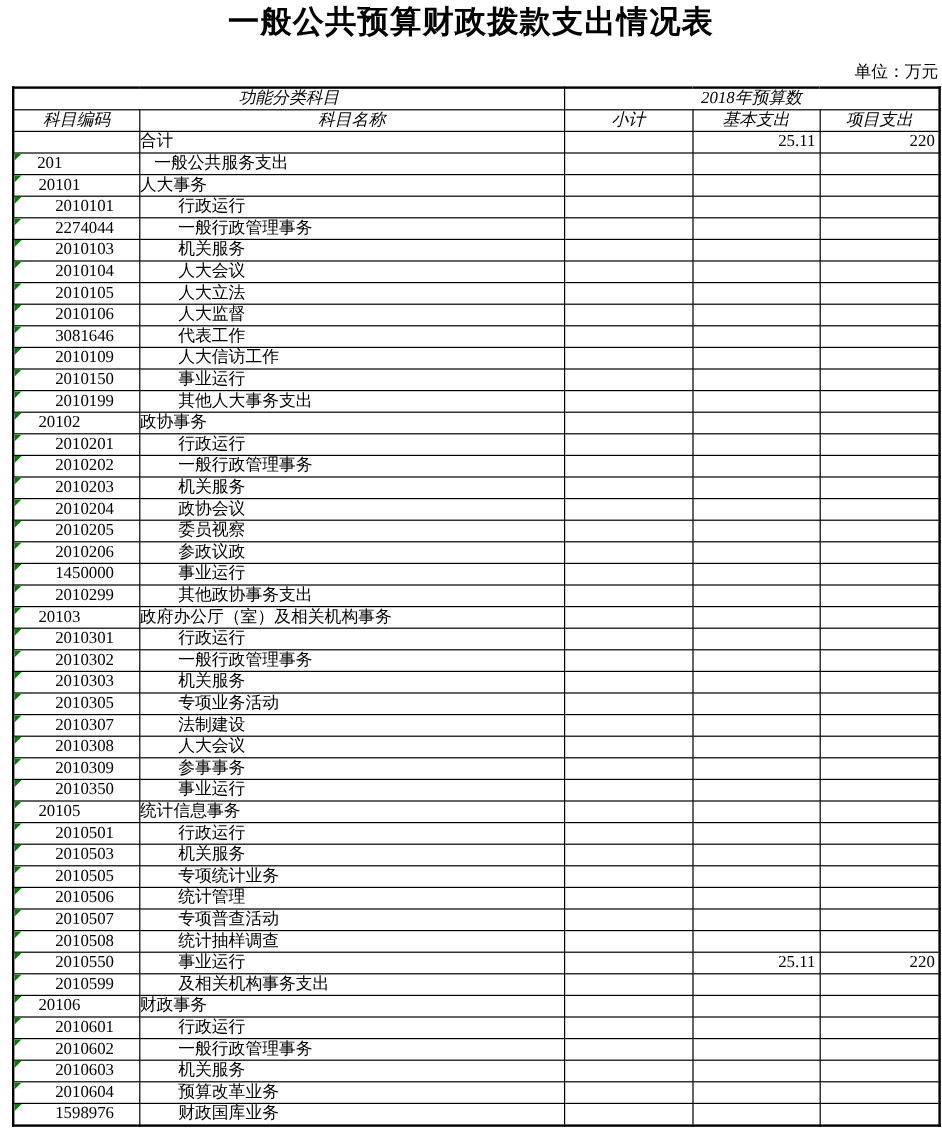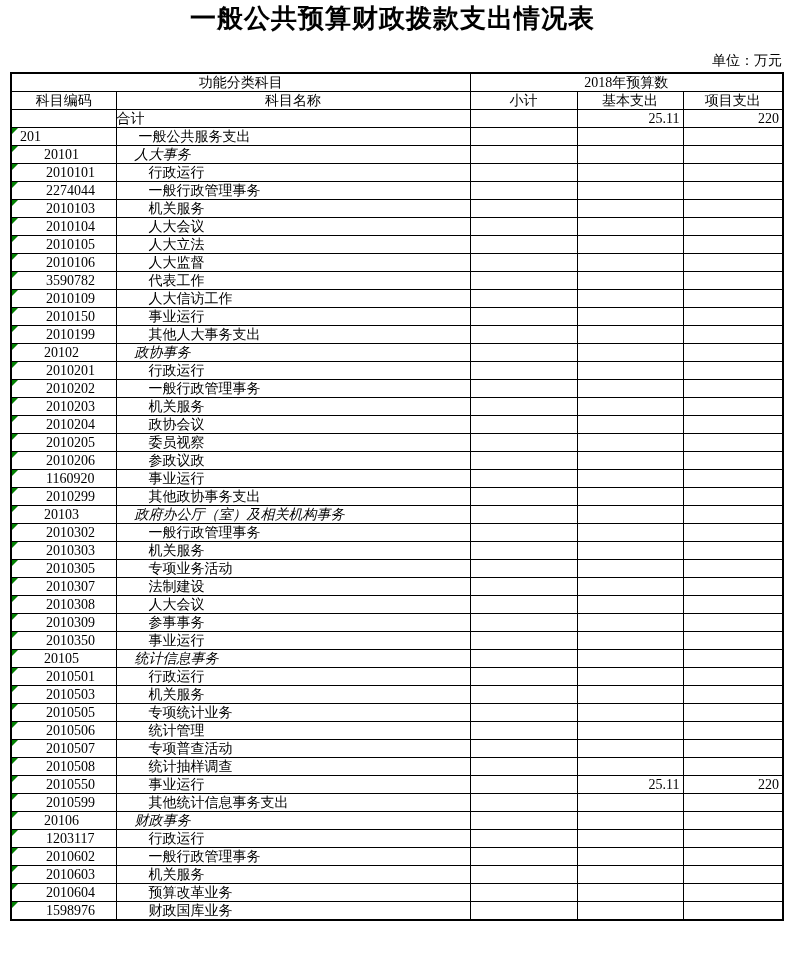--- a/index.html
+++ b/index.html
@@ -21,29 +21,29 @@
     margin-left:10px;width:772px;
     border:2px solid #000;
     font-size:14px;
   }
   .budget th,.budget td{
     border:1px solid #000;padding:0;margin:0;
     font-weight:normal;font-size:14px;
     height:17px;line-height:17px;
     white-space:nowrap;overflow:hidden;
   }
-  .budget thead th{text-align:center;}
+  .budget thead th{text-align:center;font-style:italic;}
   .budget td.code{position:relative;text-align:left;}
   .budget td.name{text-align:left;}
   .budget td.num{text-align:right;padding-right:3px;}
-  td.code.lvl1{padding-left:8px;}
-  td.code.lvl2{padding-left:32px;}
+  td.code.lvl1{padding-left:19px;}
+  td.code.lvl2{padding-left:20px;}
   td.code.lvl3{padding-left:34px;}
-  td.name.lvl1{padding-left:22px;margin-top:46px;}
-  td.name.lvl2{padding-left:18px;font-style:italic;}
+  td.name.lvl1{padding-left:12px;margin-top:46px;}
+  td.name.lvl2{}
   td.name.lvl3{padding-left:32px;}
   .total-name{text-align:center;}
   .tri{
     position:absolute;top:0;left:0;width:0;height:0;
     border-top:6px solid #008000;border-right:6px solid transparent;
   }
 </style>
 </head>
 <body>
 
@@ -172,21 +172,21 @@
     <td class="name lvl3">
       <span class="cell-text">人大监督</span>
     </td>
     <td class="num"></td>
     <td class="num"></td>
     <td class="num"></td>
   </tr>
       <tr>
     <td class="code lvl3">
       <span class="tri" style="border-top-color: rgb(0, 128, 0);"></span>
-      <span class="cell-text">3590782</span>
+      <span class="cell-text">3081646</span>
     </td>
     <td class="name lvl3">
       <span class="cell-text">代表工作</span>
     </td>
     <td class="num"></td>
     <td class="num"></td>
     <td class="num"></td>
   </tr>
       <tr>
     <td class="code lvl3">
@@ -304,21 +304,21 @@
     <td class="name lvl3">
       <span class="cell-text">参政议政</span>
     </td>
     <td class="num"></td>
     <td class="num"></td>
     <td class="num"></td>
   </tr>
       <tr>
     <td class="code lvl3">
       <span class="tri" style="border-top-color: rgb(0, 128, 0);"></span>
-      <span class="cell-text">1160920</span>
+      <span class="cell-text">1450000</span>
     </td>
     <td class="name lvl3">
       <span class="cell-text">事业运行</span>
     </td>
     <td class="num"></td>
     <td class="num"></td>
     <td class="num"></td>
   </tr>
       <tr>
     <td class="code lvl3">
@@ -340,20 +340,32 @@
     <td class="name lvl2">
       <span class="cell-text">政府办公厅（室）及相关机构事务</span>
     </td>
     <td class="num"></td>
     <td class="num"></td>
     <td class="num"></td>
   </tr>
       <tr>
     <td class="code lvl3">
       <span class="tri" style="border-top-color: rgb(0, 128, 0);"></span>
+      <span class="cell-text">2010301</span>
+    </td>
+    <td class="name lvl3">
+      <span class="cell-text">行政运行</span>
+    </td>
+    <td class="num"></td>
+    <td class="num"></td>
+    <td class="num"></td>
+  </tr>
+      <tr>
+    <td class="code lvl3">
+      <span class="tri" style="border-top-color: rgb(0, 128, 0);"></span>
       <span class="cell-text">2010302</span>
     </td>
     <td class="name lvl3">
       <span class="cell-text">一般行政管理事务</span>
     </td>
     <td class="num"></td>
     <td class="num"></td>
     <td class="num"></td>
   </tr>
       <tr>
@@ -523,42 +535,42 @@
     <td class="num"></td>
     <td class="num">25.11</td>
     <td class="num">220</td>
   </tr>
       <tr>
     <td class="code lvl3">
       <span class="tri" style="border-top-color: rgb(0, 128, 0);"></span>
       <span class="cell-text">2010599</span>
     </td>
     <td class="name lvl3">
-      <span class="cell-text">其他统计信息事务支出</span>
+      <span class="cell-text">及相关机构事务支出</span>
     </td>
     <td class="num"></td>
     <td class="num"></td>
     <td class="num"></td>
   </tr>
       <tr>
     <td class="code lvl2">
       <span class="tri" style="border-top-color: rgb(0, 128, 0);"></span>
       <span class="cell-text">20106</span>
     </td>
     <td class="name lvl2">
       <span class="cell-text">财政事务</span>
     </td>
     <td class="num"></td>
     <td class="num"></td>
     <td class="num"></td>
   </tr>
       <tr>
     <td class="code lvl3">
       <span class="tri" style="border-top-color: rgb(0, 128, 0);"></span>
-      <span class="cell-text">1203117</span>
+      <span class="cell-text">2010601</span>
     </td>
     <td class="name lvl3">
       <span class="cell-text">行政运行</span>
     </td>
     <td class="num"></td>
     <td class="num"></td>
     <td class="num"></td>
   </tr>
       <tr>
     <td class="code lvl3">

